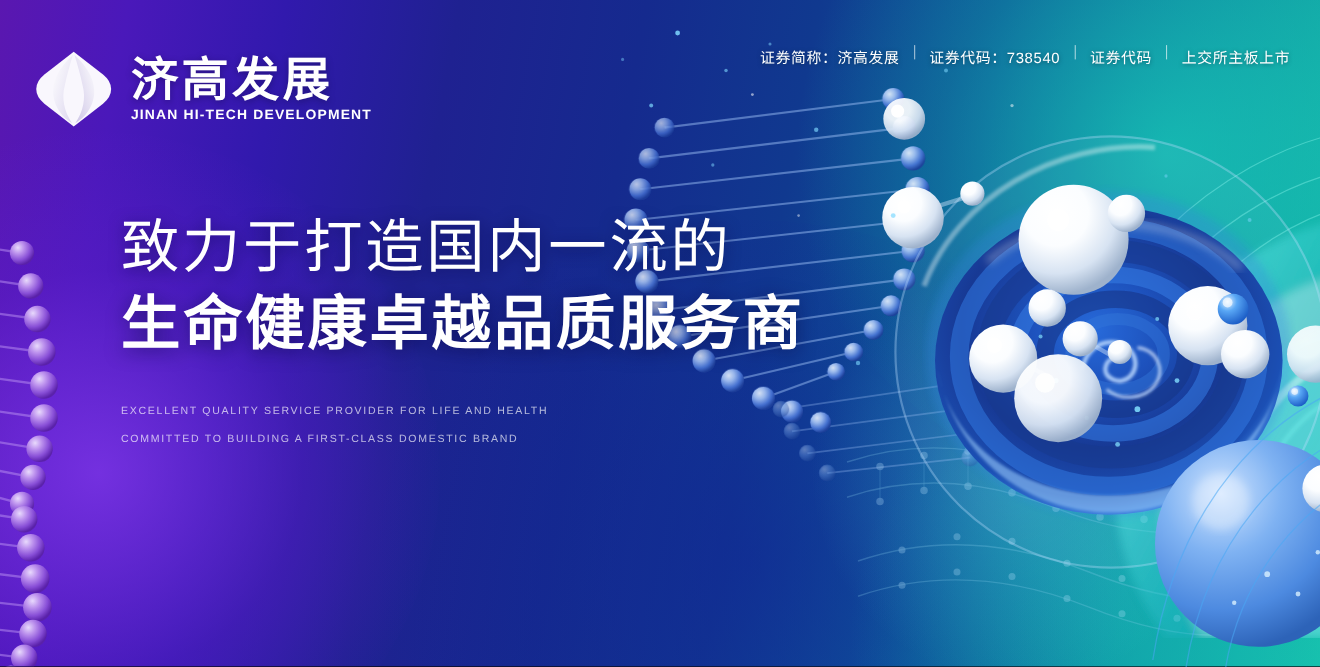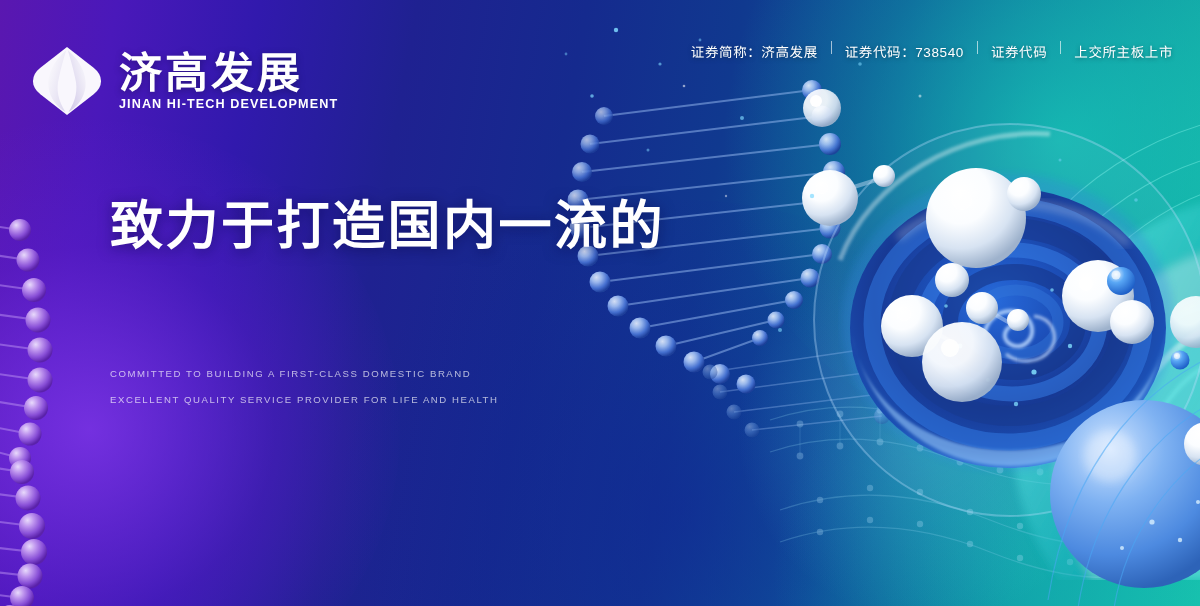--- a/index.html
+++ b/index.html
@@ -68,21 +68,21 @@
   .logo-en{
     font-size:12.4px;font-weight:700;color:#fff;line-height:1;
     letter-spacing:1.05px;
     transform:scaleX(1.02);transform-origin:left center;
   }
 
   
   .headline{position:absolute;left:110px;top:196px;z-index:40;}
   .hl-line1{
     font-size:53px;line-height:1.12;color:#ffffff;
-    font-weight:700;letter-spacing:2.5px;
+    font-weight:400;letter-spacing:2.5px;
     font-family:"DejaVu Sans","Liberation Sans",sans-serif;
     text-shadow:0 2px 14px rgba(10,10,70,.55);
     white-space:nowrap;
   }
   .hl-line2{
     margin-top:10px;
     font-size:54px;line-height:1.12;color:#ffffff;
     font-weight:700;letter-spacing:2.5px;
     font-family:"DejaVu Sans","Liberation Sans",sans-serif;
     text-shadow:0 2px 16px rgba(10,10,70,.6);
@@ -550,20 +550,21 @@
     <span class="stock-sep"></span>
     <span class="stock-item">证券代码：738540</span>
     <span class="stock-sep"></span>
     <span class="stock-item">证券代码</span>
     <span class="stock-sep"></span>
     <span class="stock-item">上交所主板上市</span>
   </div>
 
   <div class="headline">
     <div class="hl-line1">致力于打造国内一流的</div>
+    <div class="hl-line2">生命健康卓越品质服务商</div>
   </div>
 
   <div class="subtitle">
+    <div class="sub-line">EXCELLENT QUALITY SERVICE PROVIDER FOR LIFE AND HEALTH</div>
     <div class="sub-line">COMMITTED TO BUILDING A FIRST-CLASS DOMESTIC BRAND</div>
-    <div class="sub-line">EXCELLENT QUALITY SERVICE PROVIDER FOR LIFE AND HEALTH</div>
   </div>
 
 </div>
 
 </body></html>

